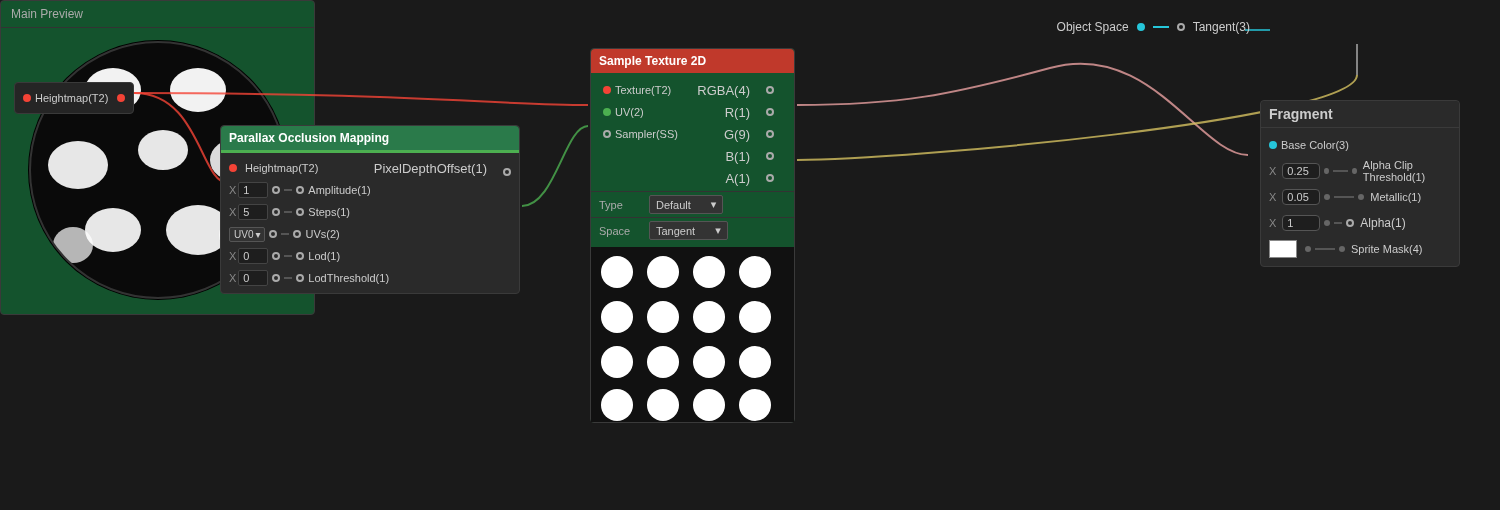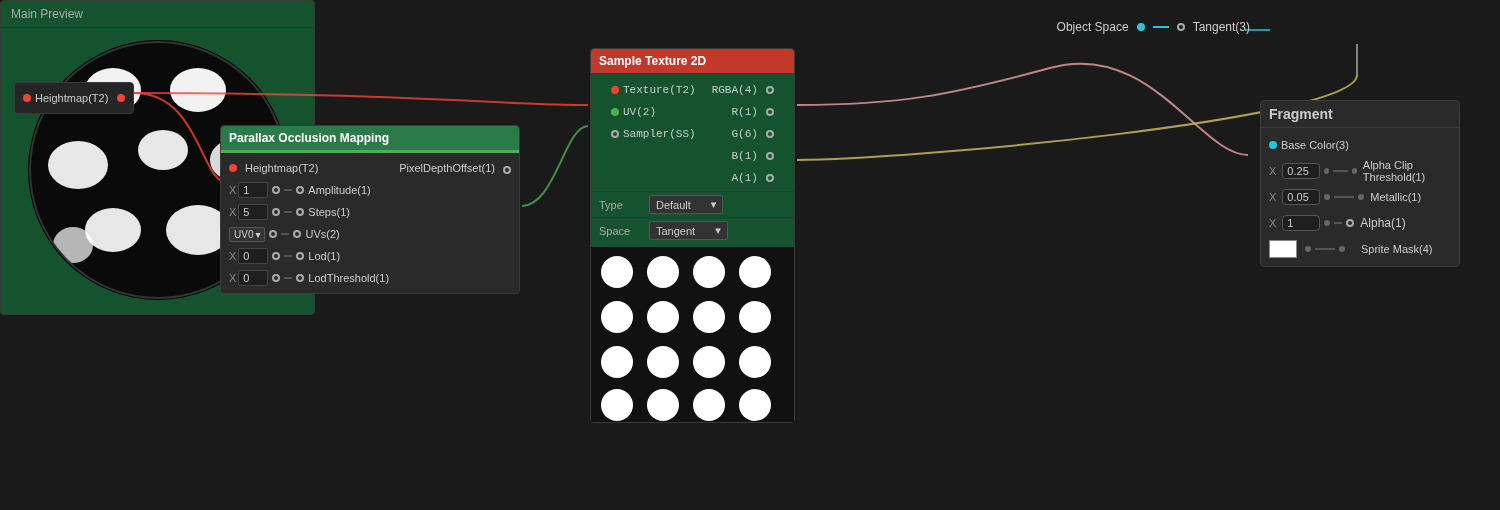--- a/index.html
+++ b/index.html
@@ -60,23 +60,23 @@
     .port-dot.teal { color: #26c6da; border-color: #26c6da; }
     .port-dot.teal.filled { background: #26c6da; }
 
     .port-label {
       font-size: 11px;
       color: #cccccc;
       margin-left: 4px;
     }
 
     .port-label-right {
-      font-size: 11px;
+      font-size: 13px;
       color: #cccccc;
-      margin-right: 4px;
+      margin-right: 12px;
     }
 
     
     #heightmap-node {
       left: 14px;
       top: 82px;
       width: 120px;
       background: #252525;
       border: 1px solid #3a3a3a;
     }
@@ -359,21 +359,21 @@
     </div>
   </div>
 </div>
 
 <div class="node-card" id="sample-texture-node">
   <div class="node-header">
     <span>Sample Texture 2D</span>
   </div>
   <div class="node-body">
 
-    <div style="display:flex; padding: 2px 12px; font-family: Liberation Mono, monospace;">
+    <div style="display:flex; padding: 2px 4px;">
 
       <div style="flex:1;">
         <div class="node-row">
           <span class="port-dot red filled"></span>
           <span class="port-label">Texture(T2)</span>
         </div>
         <div class="node-row">
           <span class="port-dot green filled"></span>
           <span class="port-label">UV(2)</span>
         </div>
@@ -386,21 +386,21 @@
       <div style="flex:1; display:flex; flex-direction:column; align-items:flex-end; padding-right:8px;">
         <div class="node-row" style="justify-content:flex-end;">
           <span class="port-label-right">RGBA(4)</span>
           <span class="port-dot white-dot" style="margin-left:4px;"></span>
         </div>
         <div class="node-row" style="justify-content:flex-end;">
           <span class="port-label-right">R(1)</span>
           <span class="port-dot white-dot" style="margin-left:4px;"></span>
         </div>
         <div class="node-row" style="justify-content:flex-end;">
-          <span class="port-label-right">G(6)</span>
+          <span class="port-label-right">G(9)</span>
           <span class="port-dot white-dot" style="margin-left:4px;"></span>
         </div>
         <div class="node-row" style="justify-content:space-between;">
           <span class="port-label-right">B(1)</span>
           <span class="port-dot white-dot" style="margin-left:4px;"></span>
         </div>
         <div class="node-row" style="justify-content:flex-end;">
           <span class="port-label-right">A(1)</span>
           <span class="port-dot white-dot" style="margin-left:4px;"></span>
         </div>
@@ -529,16 +529,16 @@
       <span style="width:8px;height:2px;background:#555;display:inline-block;"></span>
       <span class="port-dot white-dot"></span>
       <span style="font-size:12px; color:#cccccc; margin-left:2px;">Alpha(1)</span>
     </div>
 
     <div class="fragment-row">
       <div class="white-square"></div>
       <span class="connector-dot-small" style="margin-left:4px;"></span>
       <span class="dash-line"></span>
       <span class="connector-dot-small"></span>
-      <span style="font-size:11px; color:#cccccc; margin-left:12px;">Sprite Mask(4)</span>
+      <span style="font-size:11px; color:#cccccc; margin-left:2px;">Sprite Mask(4)</span>
     </div>
   </div>
 </div>
 
 </body></html>

